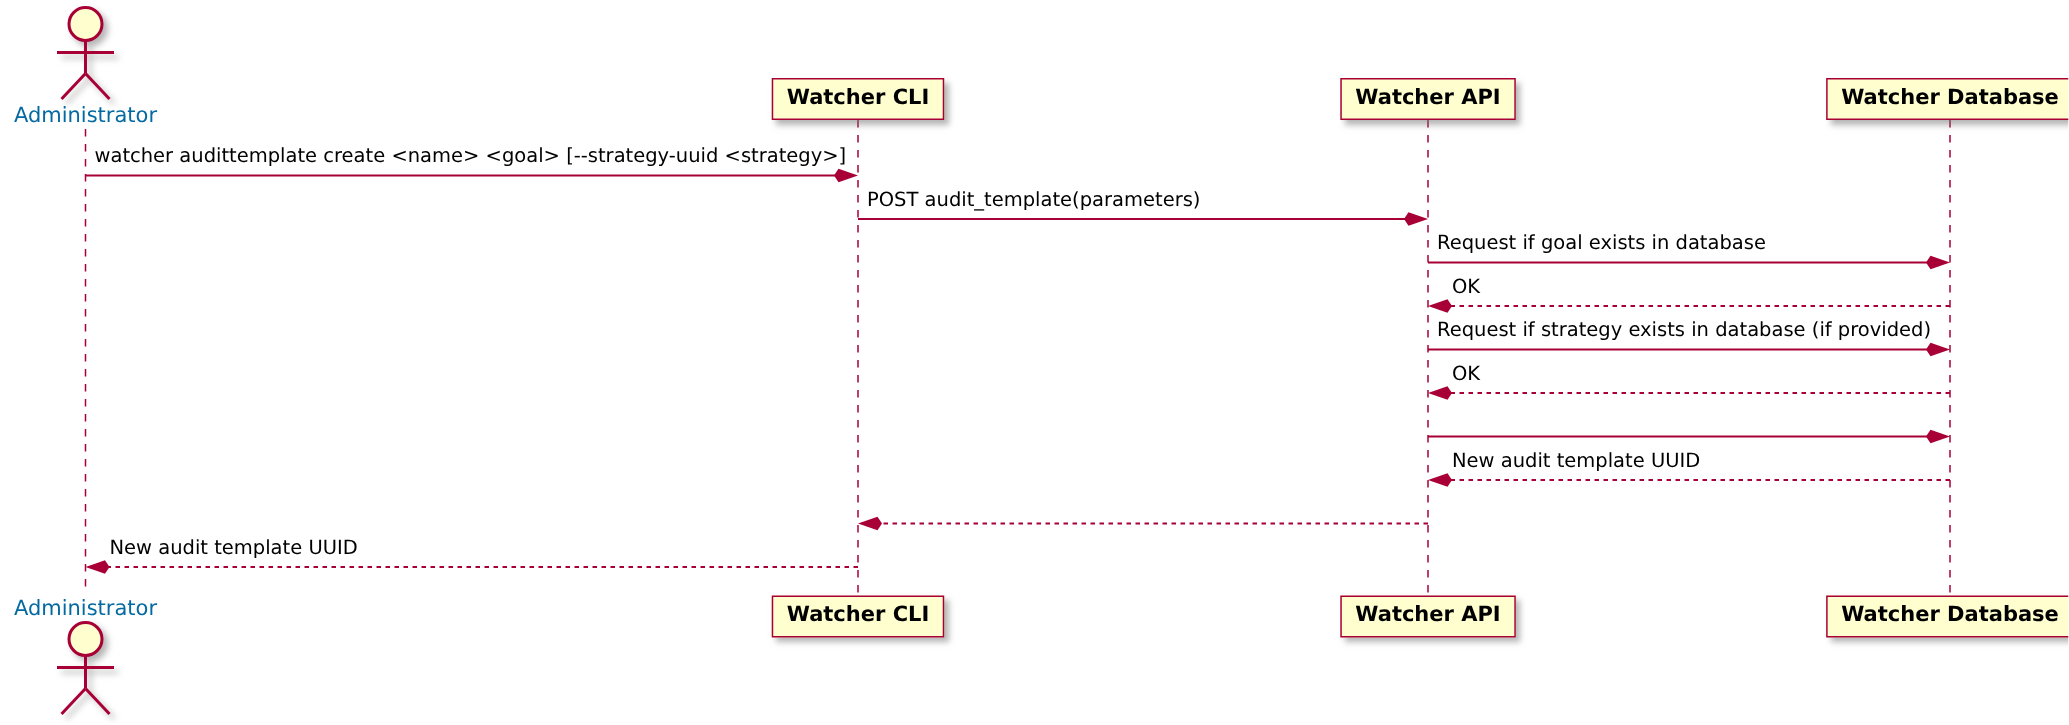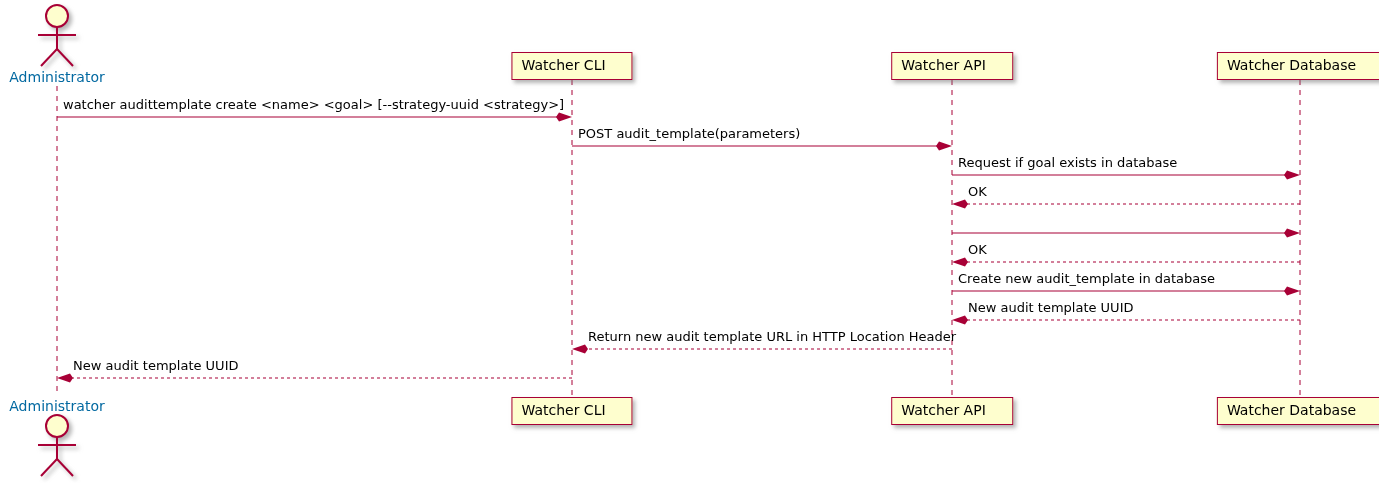--- a/index.html
+++ b/index.html
@@ -14,23 +14,24 @@
   #layer { position: absolute; left: 0; top: 0; }
   .pbox {
     position: absolute;
     transform: translateX(-50%);
     background: #FEFECE;
     border: 1.7px solid #A80036;
     box-shadow: 3px 3px 4px rgba(120,120,120,0.55);
     color: #000000;
     font-size: 14px;
     line-height: 17px;
-    padding: 4px 26px 5px 9px;
+    padding: 4px 9px 5px 9px;
     white-space: nowrap;
     box-sizing: border-box;
+    font-weight: bold;
   }
   .actor-label {
     position: absolute;
     transform: translateX(-50%);
     color: #0369a1;
     font-size: 14px;
     white-space: nowrap;
   }
   .mlabel {
     position: absolute;
@@ -89,18 +90,17 @@
     <div class="pbox" style="left: 572px; top: 52px;">Watcher CLI</div>
     <div class="pbox" style="left: 572px; top: 397px;">Watcher CLI</div>
     <div class="pbox" style="left: 952px; top: 52px;">Watcher API</div>
     <div class="pbox" style="left: 952px; top: 397px;">Watcher API</div>
     <div class="pbox" style="left: 1300px; top: 52px;">Watcher Database</div>
     <div class="pbox" style="left: 1300px; top: 397px;">Watcher Database</div>
     <div class="mlabel" style="left: 63px; top: 97px; text-align: right;">watcher audittemplate create &lt;name&gt; &lt;goal&gt; [--strategy-uuid &lt;strategy&gt;]</div>
     <div class="mlabel" style="left: 578px; top: 126px;">POST audit_template(parameters)</div>
     <div class="mlabel" style="left: 958px; top: 155px;">Request if goal exists in database</div>
     <div class="mlabel" style="left: 968px; top: 184px;">OK</div>
+    <div class="mlabel" style="left: 958px; top: 213px;">Request if strategy exists in database (if provided)</div>
     <div class="mlabel" style="left: 968px; top: 242px;">OK</div>
-    <div class="mlabel" style="left: 958px; top: 271px;">Create new audit_template in database</div>
     <div class="mlabel" style="left: 968px; top: 300px;">New audit template UUID</div>
-    <div class="mlabel" style="left: 588px; top: 329px;">Return new audit template URL in HTTP Location Header</div>
     <div class="mlabel" style="left: 73px; top: 358px;">New audit template UUID</div>
   </div>
 
 </body></html>

